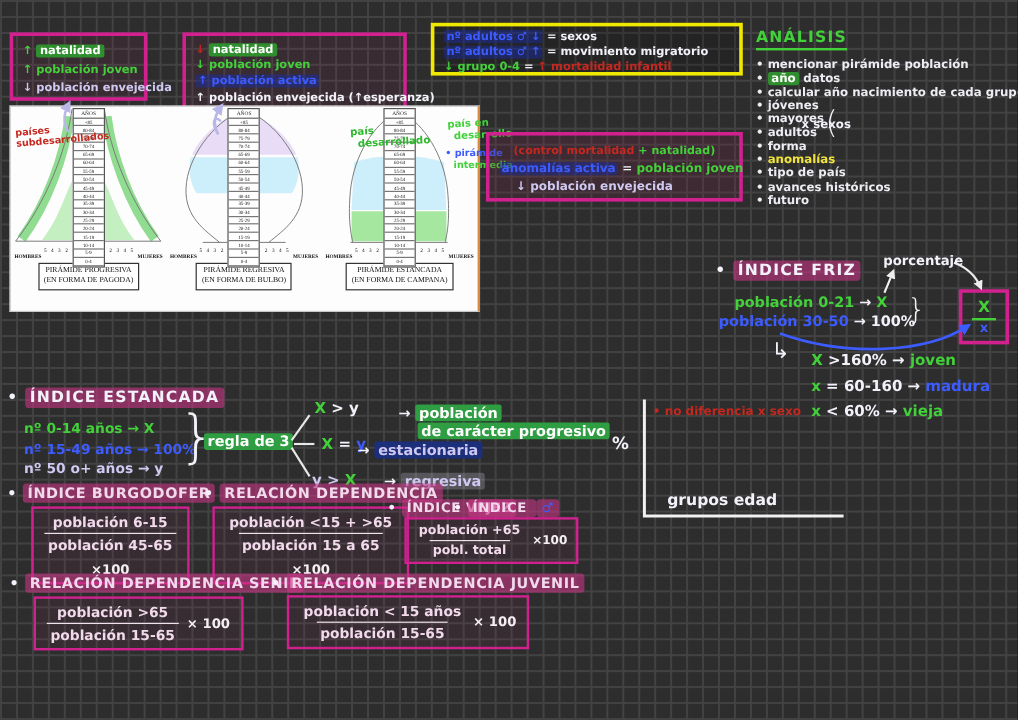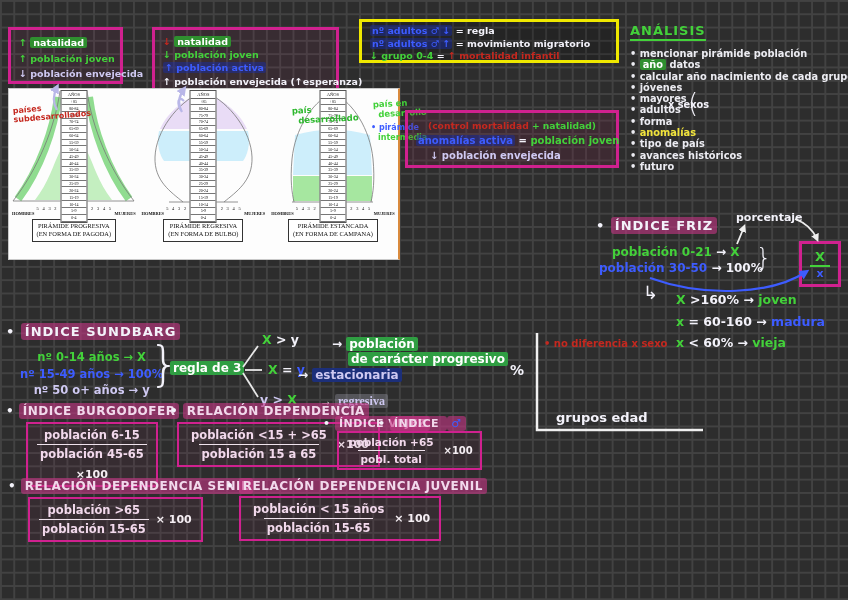--- a/index.html
+++ b/index.html
@@ -73,21 +73,21 @@
 
   <div class="nbox" style="left:152px;top:27px;width:187px;height:74px;">
     <div class="nline hw" style="font-size:9.5px;line-height:13.2px;"><span class="c-red">↓ </span><span class="c-white hl-green">natalidad</span></div>
     <div class="nline hw" style="font-size:9.5px;line-height:13.2px;"><span class="c-green">↓ población joven</span></div>
     <div class="nline hw" style="font-size:9.5px;line-height:13.2px;"><span class="c-blue hl-bluebg">↑ población activa</span></div>
     <div class="nline hw" style="font-size:9.5px;line-height:13.2px;"><span class="c-white">↑ población envejecida (↑esperanza)</span></div>
     <div class="nline hw" style="font-size:9.2px;line-height:13.2px;text-align:center;"><span class="c-red">(↓ mortalidad controlada)</span></div>
   </div>
 
   <div class="ybox" style="left:359px;top:19px;width:260px;height:44px;">
-    <div class="nline hw" style="font-size:9.5px;line-height:12.6px;"><span class="c-blue hl-bluebg">nº adultos ♂ ↓</span><span class="c-white"> = regla</span></div>
+    <div class="nline hw" style="font-size:9.5px;line-height:12.6px;"><span class="c-blue hl-bluebg">nº adultos ♂ ↓</span><span class="c-white"> = sexos</span></div>
     <div class="nline hw" style="font-size:9.5px;line-height:12.6px;"><span class="c-blue hl-bluebg">nº adultos ♂ ↑</span><span class="c-white"> = movimiento migratorio</span></div>
     <div class="nline hw" style="font-size:9.5px;line-height:12.6px;"><span class="c-green">↓ grupo 0-4</span><span class="c-white"> = </span><span class="c-red">↑ mortalidad infantil</span></div>
   </div>
 
   <div class="abs" style="left:630px;top:20px;width:216px;">
     <div class="an-title">ANÁLISIS</div>
     <div style="margin-top:7px;">
         <div class="an-item"><span>• </span><span><span>mencionar pirámide población</span></span></div>
         <div class="an-item"><span>• </span><span><span class="c-white hl-green">año</span><span> datos</span></span></div>
         <div class="an-item"><span>• </span><span><span>calcular año nacimiento de cada grupo</span></span></div>
@@ -273,53 +273,53 @@
     <div class="hw c-green" style="font-size:13px;border-bottom:2px solid #43d13a;padding:0 5px 1px;">X</div>
     <div class="hw c-blue" style="font-size:11px;">x</div>
   </div>
   <div class="abs c-white" style="left:643px;top:282px;font-size:18px;">↳</div>
   <div class="abs hw" style="left:676px;top:289px;font-size:12.5px;line-height:21.5px;">
     <div><span class="c-green">X</span><span class="c-white"> &gt;160% → </span><span class="c-green">joven</span></div>
     <div><span class="c-green">x</span><span class="c-white"> = 60-160 → </span><span class="c-blue">madura</span></div>
     <div><span class="c-green">x</span><span class="c-white"> &lt; 60% → </span><span class="c-green">vieja</span></div>
   </div>
 
-  <div class="abs hw" style="left:6px;top:324px;font-size:13px;font-weight:700;letter-spacing:1px;"><span class="c-white">• </span><span class="c-white hl-pink">ÍNDICE SUNDBARG</span></div>
-  <div class="abs hw" style="left:20px;top:349px;font-size:11.5px;line-height:16.5px;text-align:center;">
+  <div class="abs hw" style="left:6px;top:324px;font-size:13px;font-weight:700;letter-spacing:1px;"><span class="c-white">• </span><span class="c-white hl-pink">ÍNDICE ESTANCADA</span></div>
+  <div class="abs hw" style="left:20px;top:349px;font-size:11.5px;line-height:16.5px;">
     <div><span class="c-green">nº 0-14 años → X</span></div>
     <div><span class="c-blue">nº 15-49 años → 100%</span></div>
     <div><span class="c-lav">nº 50 o+ años → y</span></div>
   </div>
   <div class="abs c-white" style="left:149px;top:340px;font-size:48px;font-weight:200;line-height:1;">}</div>
   <div class="abs hw" style="left:170px;top:361px;font-size:12px;"><span class="c-white hl-greenhl">regla de 3</span></div>
   <div class="abs hw" style="left:262px;top:332px;font-size:12.5px;"><span class="c-green">X </span><span class="c-white">&gt; y</span></div>
   <div class="abs hw" style="left:268px;top:362px;font-size:12.5px;"><span class="c-green">X</span><span class="c-white"> = </span><span class="c-blue">y</span></div>
   <div class="abs hw" style="left:260px;top:392px;font-size:12.5px;"><span class="c-lav">y &gt; </span><span class="c-green">X</span></div>
   <div class="abs hw" style="left:332px;top:337px;font-size:12px;line-height:14.5px;">
     <div><span class="c-white">→ </span><span class="c-white hl-greenhl">población</span></div>
     <div style="margin-left:16px;"><span class="c-white hl-greenhl">de carácter progresivo</span></div>
   </div>
   <div class="abs hw" style="left:298px;top:368px;font-size:12px;"><span class="c-white">→ </span><span class="c-lav hl-darkblue">estacionaria</span></div>
-  <div class="abs hw" style="left:320px;top:394px;font-size:12px;font-family:Liberation Serif, serif;"><span class="c-white">→ </span><span class="c-lav hl-gray">regresiva</span></div>
+  <div class="abs hw" style="left:320px;top:394px;font-size:12px;"><span class="c-white">→ </span><span class="c-lav hl-gray">regresiva</span></div>
 
   <div class="abs hw c-white" style="left:510px;top:362px;font-size:14px;font-weight:700;">%</div>
   <div class="abs hw c-white" style="left:556px;top:410px;font-size:13px;">grupos edad</div>
   <div class="abs hw" style="left:544px;top:338px;font-size:10px;"><span class="c-red">• no diferencia x sexo</span></div>
 
   <div class="abs hw ftitle" style="left:6px;top:404px;"><span class="c-white">• </span><span class="c-pinklight hl-pink">ÍNDICE BURGODOFER</span></div>
   <div class="fbox" style="left:26px;top:422px;flex-direction:column;">
     <div class="frac">
       <div class="num">población 6-15</div>
       <div class="den">población 45-65</div>
     </div>
     <div class="mult">×100</div>
   </div>
 
   <div class="abs hw ftitle" style="left:170px;top:404px;"><span class="c-white">• </span><span class="c-pinklight hl-pink">RELACIÓN DEPENDENCIA</span></div>
-  <div class="fbox" style="left:177px;top:422px;">
+  <div class="fbox" style="left:177px;top:422px;flex-direction:column;">
     <div class="frac">
       <div class="num">población &lt;15 + &gt;65</div>
       <div class="den">población 15 a 65</div>
     </div>
     <div class="mult">×100</div>
   </div>
 
   <div class="abs hw ftitle" style="left:323px;top:417px;font-size:11px;"><span class="c-white">• </span><span class="c-pinklight hl-pink">ÍNDICE VEJEZ</span></div>
   <div class="fbox" style="left:337px;top:431px;padding:3px 7px;">
     <div class="frac" style="font-size:10.5px;">

